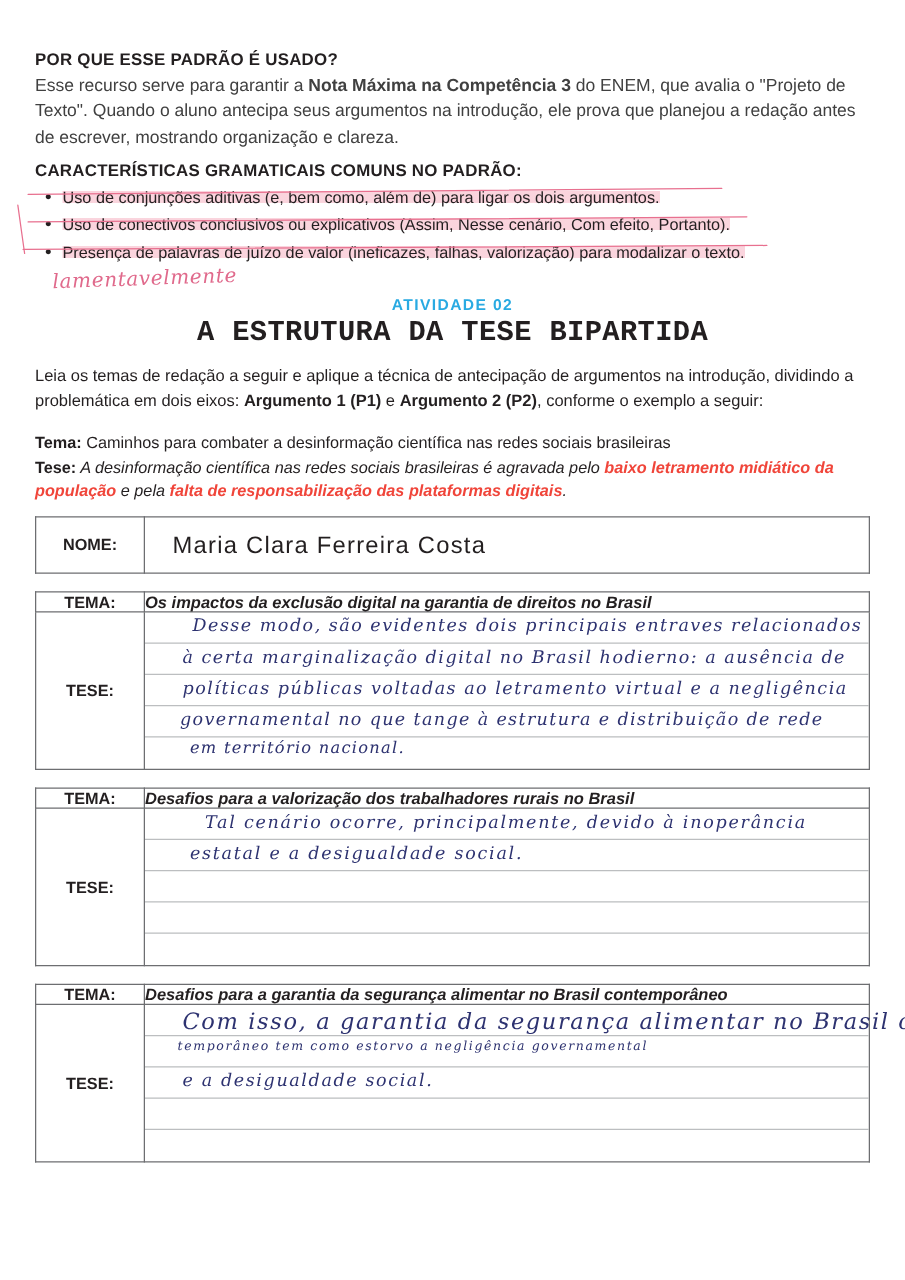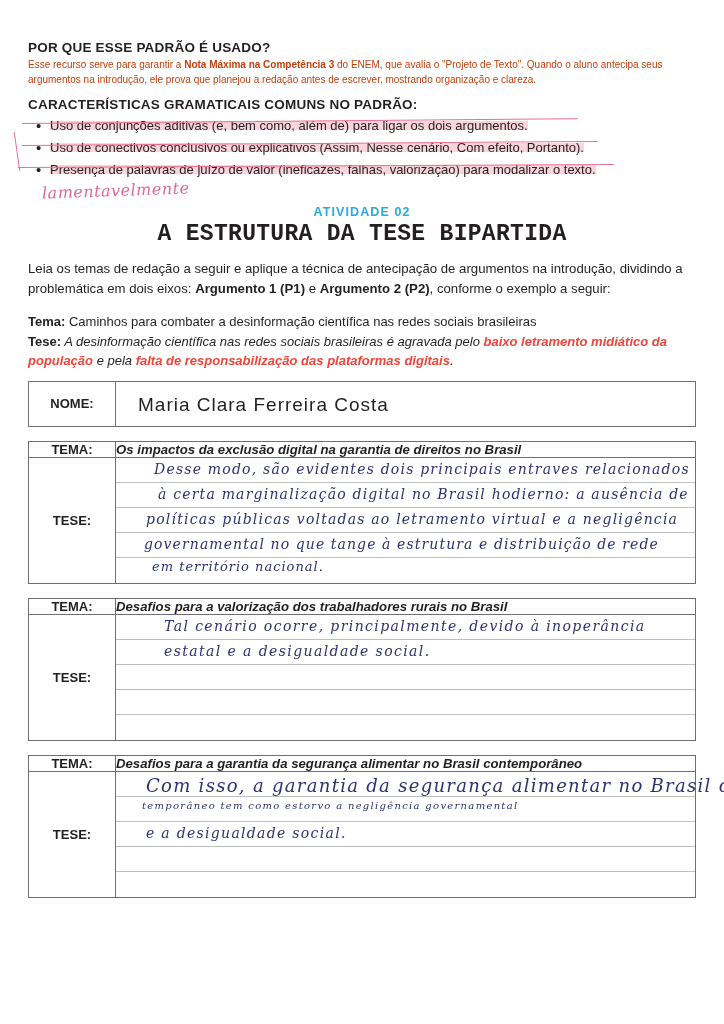--- a/index.html
+++ b/index.html
@@ -30,24 +30,24 @@
   }
 
   h2.section-title {
     font-size: 13.5px;
     font-weight: bold;
     letter-spacing: 0.2px;
     margin: 0 0 3px 0;
     color: #231f20;
   }
   p.para {
-    font-size: 10px;
+    font-size: 14px;
     line-height: 1.45;
     margin: 0 0 10px 0;
-    color: #c2410c;
+    color: #404040;
   }
   .bold { font-weight: bold; }
 
   ul.bullets {
     margin: 2px 0 0 0;
     padding-left: 22px;
     list-style: none;
   }
   ul.bullets li {
     position: relative;
@@ -228,21 +228,21 @@
         <td class="write-cell">
           <div class="lines">
             <div class="ln"></div>
                 <div class="ln"></div>
                 <div class="ln"></div>
                 <div class="ln"></div>
                 <div class="ln"></div>
           </div>
           <div class="hw-overlay">
             <div class="hw" style="left:38px; top:3px; font-size:14px; letter-spacing:1.2px; width:520px;">Desse modo, são evidentes dois principais entraves relacionados</div>
-            <div class="hw" style="left:42px; top:28px; font-size:14px; letter-spacing:1.2px;">à certa marginalização digital no Brasil hodierno: a ausência de</div>
+            <div class="hw" style="left:30px; top:28px; font-size:14px; letter-spacing:1.2px;">à certa marginalização digital no Brasil hodierno: a ausência de</div>
             <div class="hw" style="left:30px; top:53px; font-size:14px; letter-spacing:1.2px;">políticas públicas voltadas ao letramento virtual e a negligência</div>
             <div class="hw" style="left:28px; top:78px; font-size:14px; letter-spacing:1.1px;">governamental no que tange à estrutura e distribuição de rede</div>
             <div class="hw" style="left:36px; top:101px; font-size:13px; letter-spacing:1px;">em território nacional.</div>
           </div>
         </td>
       </tr>
     </tbody>
       </table>
 
     <table class="sheet">
@@ -256,21 +256,21 @@
         <td class="write-cell">
           <div class="lines">
             <div class="ln"></div>
                 <div class="ln"></div>
                 <div class="ln"></div>
                 <div class="ln"></div>
                 <div class="ln"></div>
           </div>
           <div class="hw-overlay">
             <div class="hw" style="left:48px; top:3px; font-size:14px; letter-spacing:1.4px;">Tal cenário ocorre, principalmente, devido à inoperância</div>
-            <div class="hw" style="left:48px; top:28px; font-size:14px; letter-spacing:1.4px;">estatal e a desigualdade social.</div>
+            <div class="hw" style="left:36px; top:28px; font-size:14px; letter-spacing:1.4px;">estatal e a desigualdade social.</div>
           </div>
         </td>
       </tr>
     </tbody>
       </table>
 
     <table class="sheet">
       <tbody>
           <tr>
         <td class="label">TEMA:</td>

